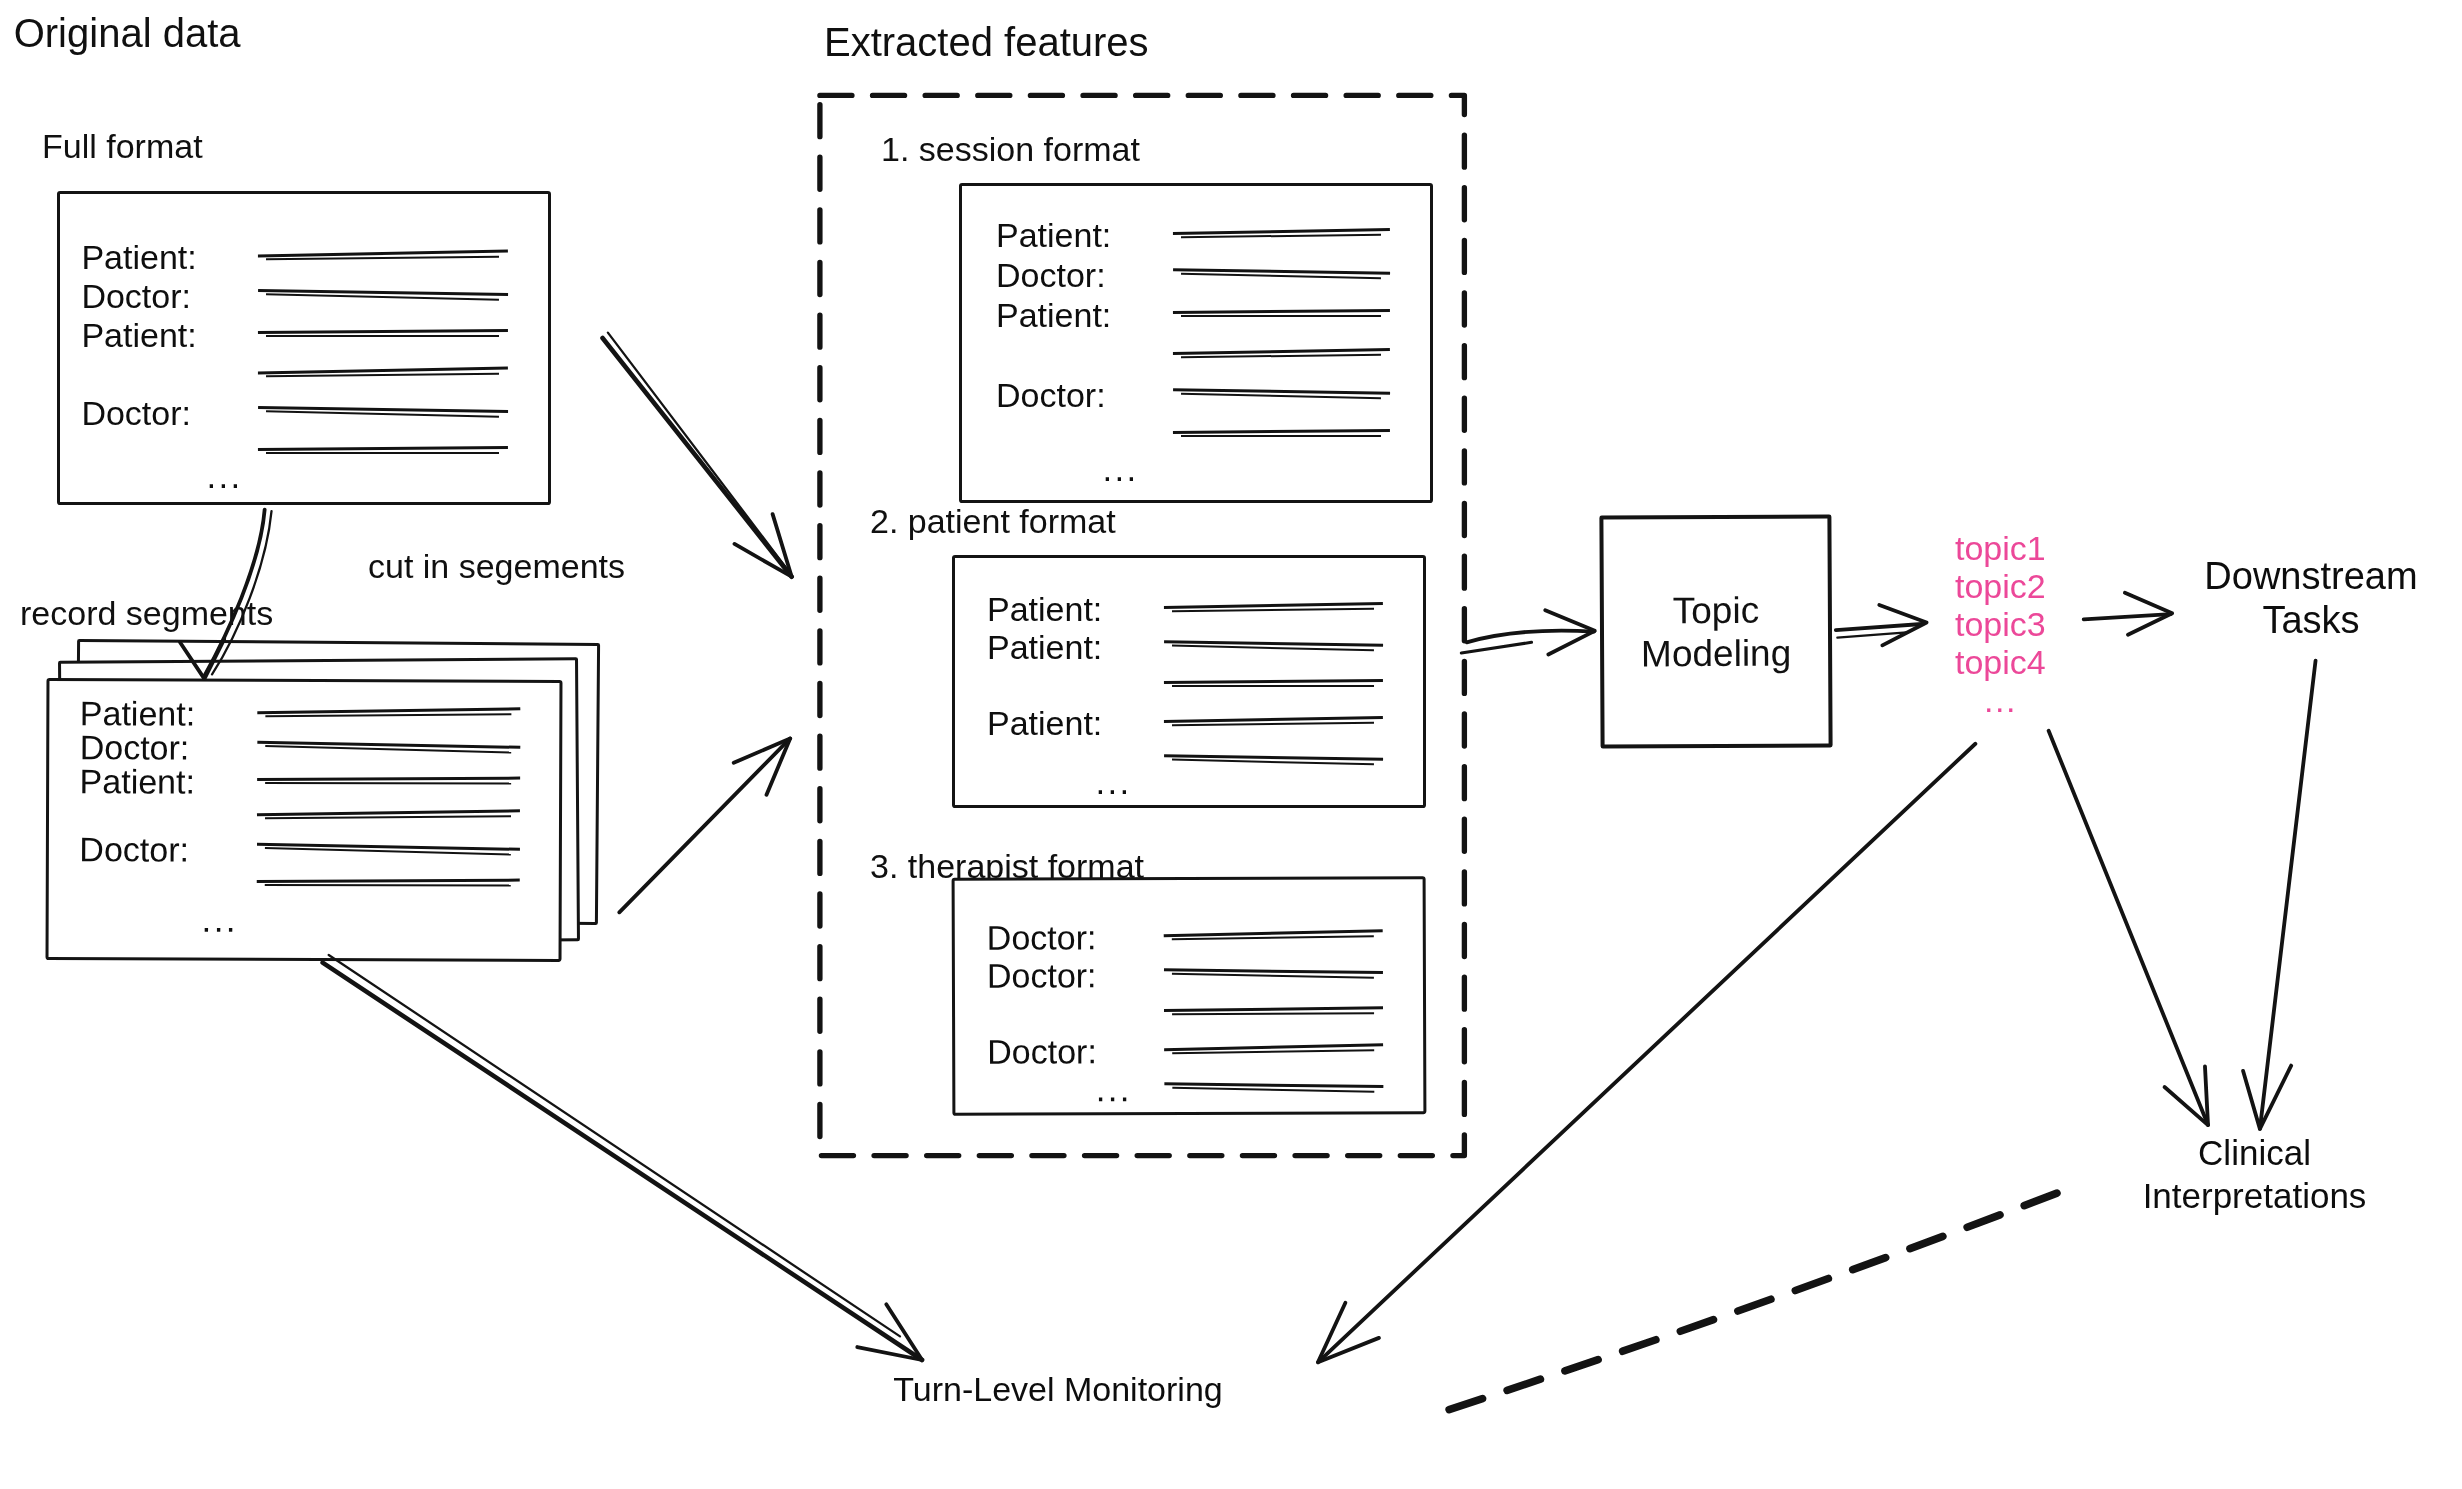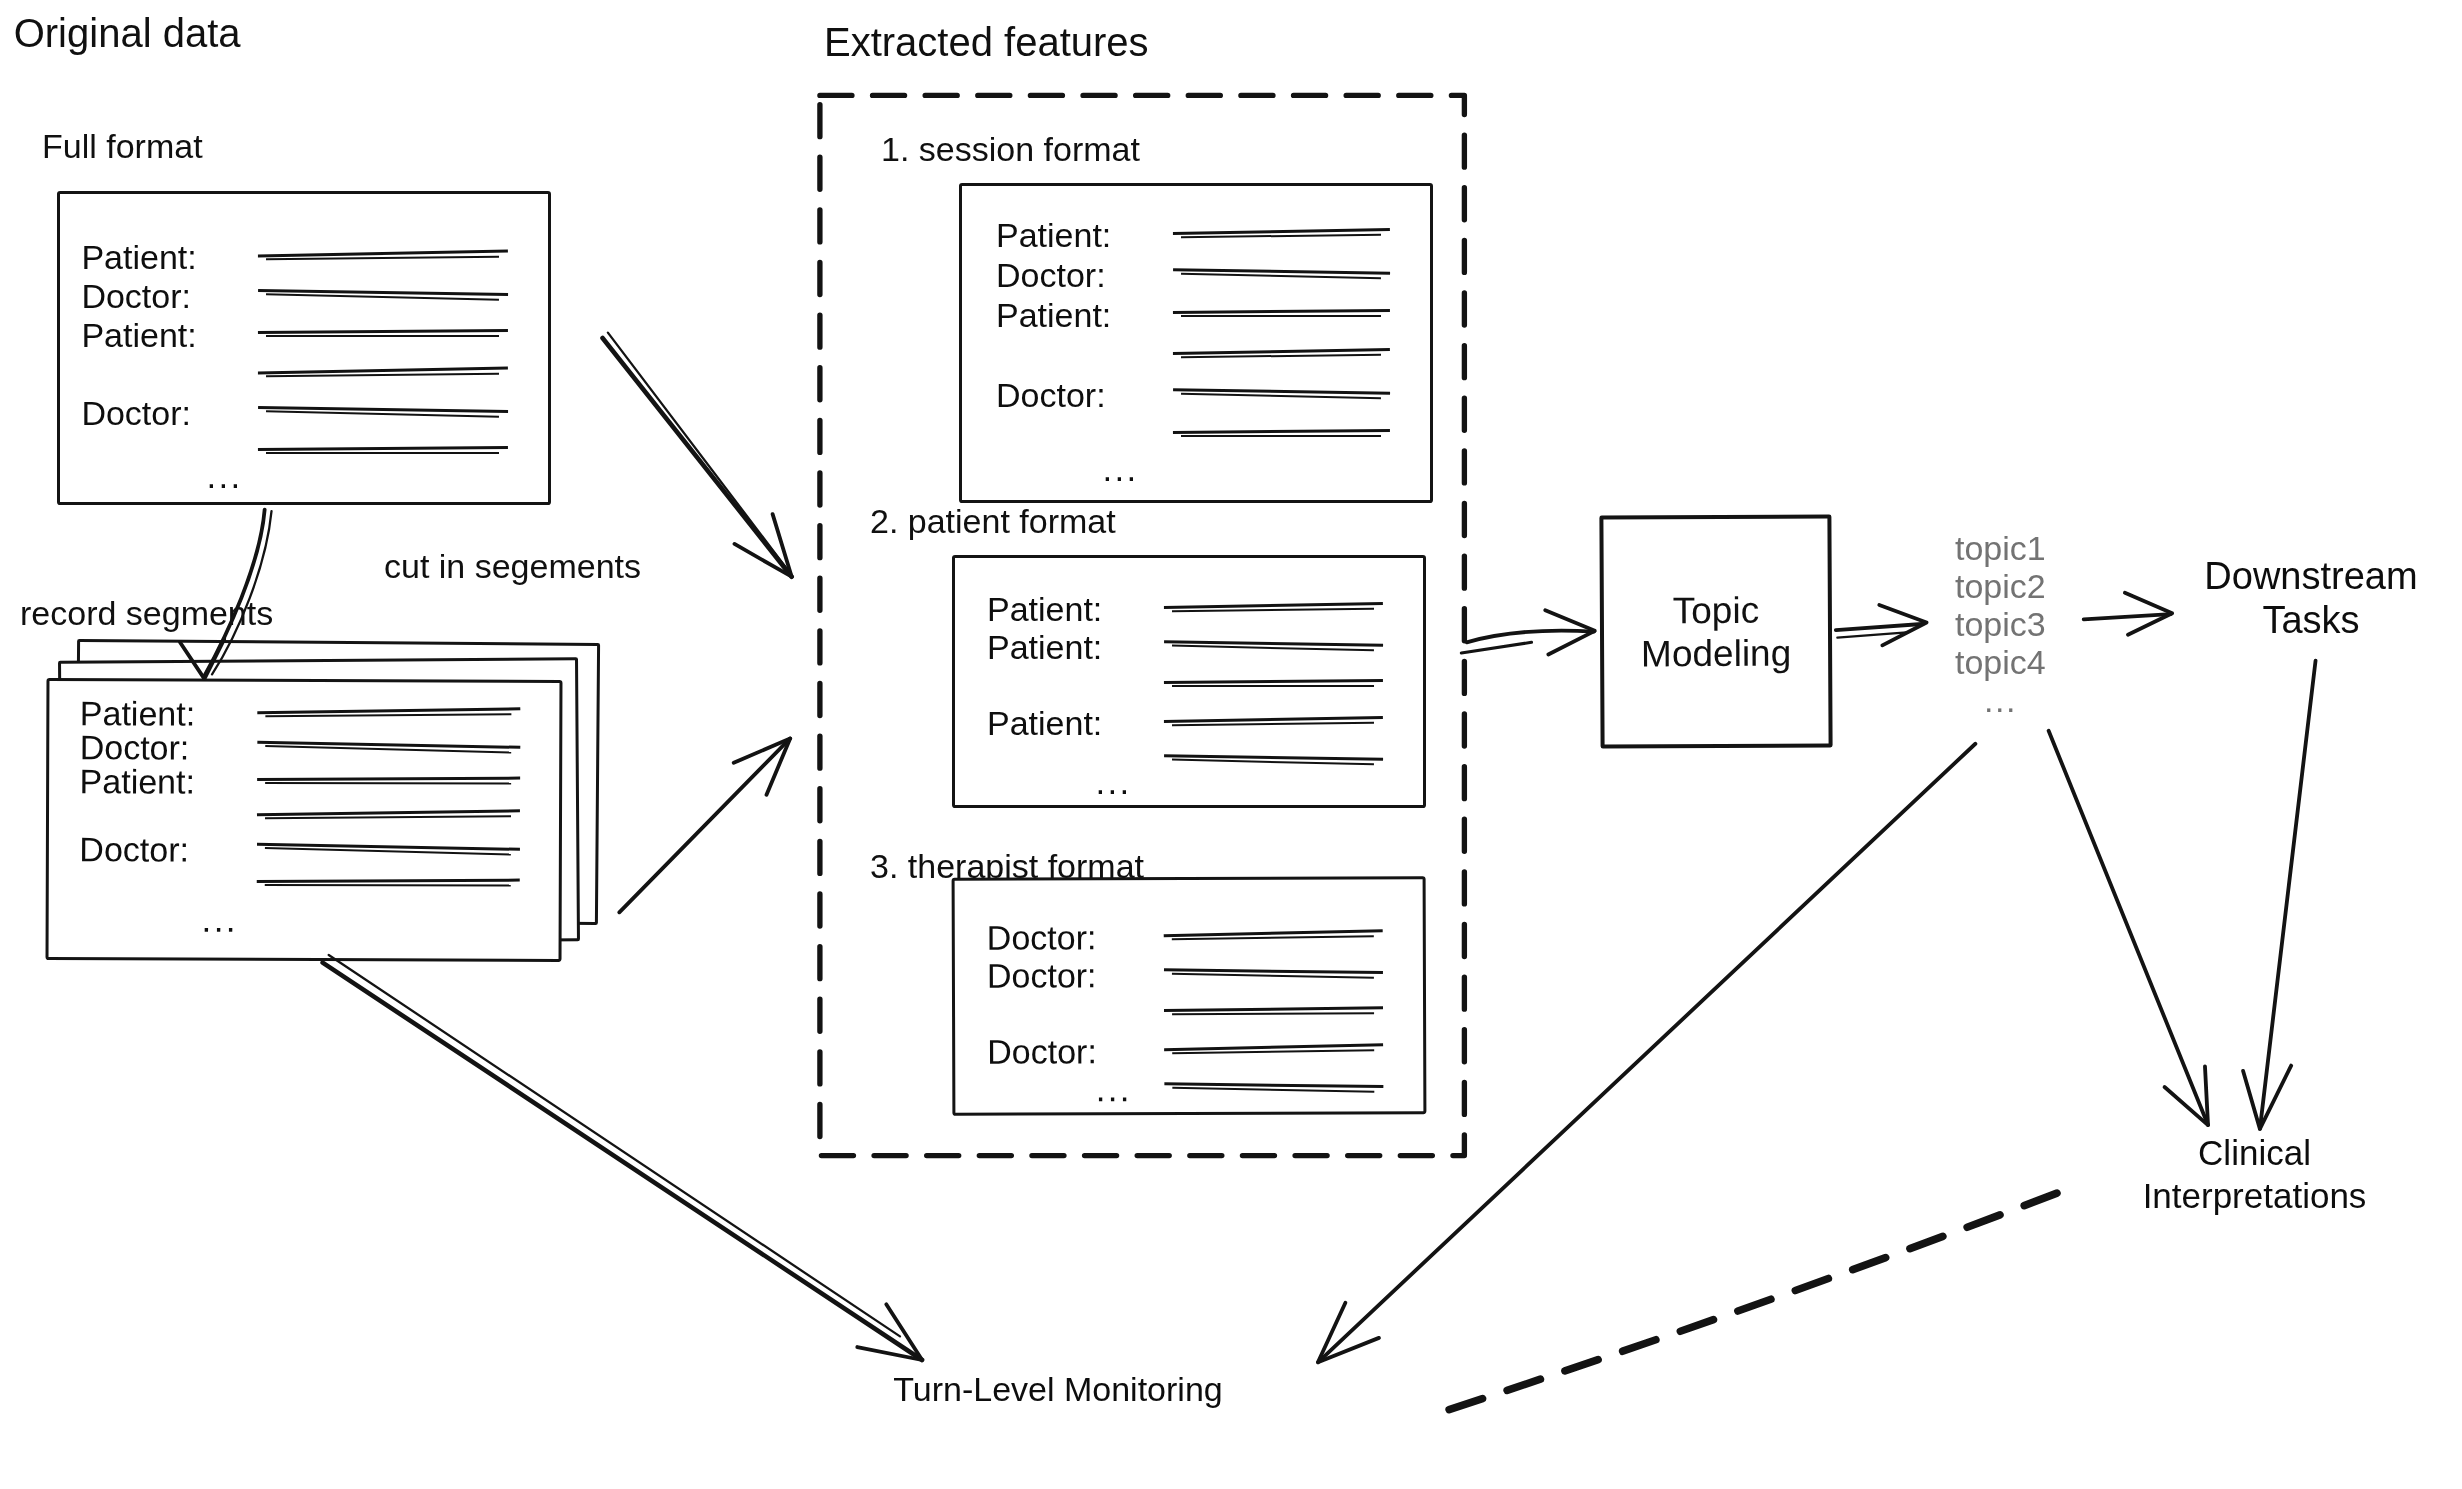--- a/index.html
+++ b/index.html
@@ -5,21 +5,21 @@
   html,body{margin:0;padding:0;background:#ffffff;}
   #canvas{
     position:relative;width:2462px;height:1427px;background:#ffffff;
     font-family:"Liberation Sans", sans-serif;color:#111;overflow:hidden;
   }
   .label{position:absolute;white-space:nowrap;color:#101010;line-height:1.1;}
   #t-original{left:13.7px;top:10.7px;font-size:40px;}
   #t-extracted{left:824px;top:20px;font-size:40px;}
   #l-fullrecords{left:42px;top:128px;font-size:34px;}
   #l-recordsegs{left:20px;top:595px;font-size:34px;text-align:center;}
-  #l-cut{left:384px;top:548px;font-size:34px;}
+  #l-cut{left:368px;top:548px;font-size:34px;}
   #f1-title{left:881px;top:131px;font-size:34px;}
   #f2-title{left:870px;top:503px;font-size:34px;}
   #f3-title{left:870px;top:848px;font-size:34px;}
 
   .recbox{position:absolute;background:#fff;border:3.8px solid #141414;border-radius:3.1px;
           display:flex;flex-direction:column;box-sizing:border-box;}
   .stackbox{position:absolute;background:#fff;border:3.8px solid #141414;border-radius:2.3px;box-sizing:border-box;}
   .row{display:flex;align-items:center;}
   .spk{width:177px;font-size:34px;flex:none;white-space:nowrap;color:#0e0e0e;}
   .ln{flex:1;height:7.6px;margin-right:40px;border-top:3.8px solid #121212;position:relative;}
@@ -48,21 +48,21 @@
   #box-f2 .dots{bottom:3.1px;}
 
   #box-f3{left:952px;top:877px;width:474px;height:238px;padding:38px 0 0 32px;transform:rotate(-0.2deg);}
   #box-f3 .row{height:38px;}
   #box-f3 .dots{bottom:3.1px;}
 
   #box-topic{position:absolute;left:1600px;top:515px;width:232px;height:233px;background:#fff;
              border:4.6px solid #141414;border-radius:2.3px;box-sizing:border-box;
              display:flex;flex-direction:column;align-items:center;justify-content:center;
              font-size:37px;line-height:43px;text-align:center;transform:rotate(-0.3deg);}
-  #topics{position:absolute;left:1955px;top:529px;font-size:34px;line-height:38px;color:#737373;}
+  #topics{position:absolute;left:1955px;top:529px;font-size:34px;line-height:38px;color:#ec4899;}
   #topics .t-ell{padding-left:29px;letter-spacing:1.5px;}
 
   .bigtext{position:absolute;text-align:center;color:#0d0d0d;}
   #downstream{left:2151px;top:554px;width:320px;font-size:38px;line-height:44px;}
   #clinical{left:2075px;top:1131px;width:359px;font-size:35px;line-height:43px;}
   #monitoring{left:829px;top:1367px;width:458px;font-size:34px;line-height:44px;}
 
   #ink{position:absolute;left:0;top:0;z-index:5;pointer-events:none;}
   #ink path,#ink rect{stroke:#131313;fill:none;stroke-linecap:round;stroke-linejoin:round;}
 </style>

